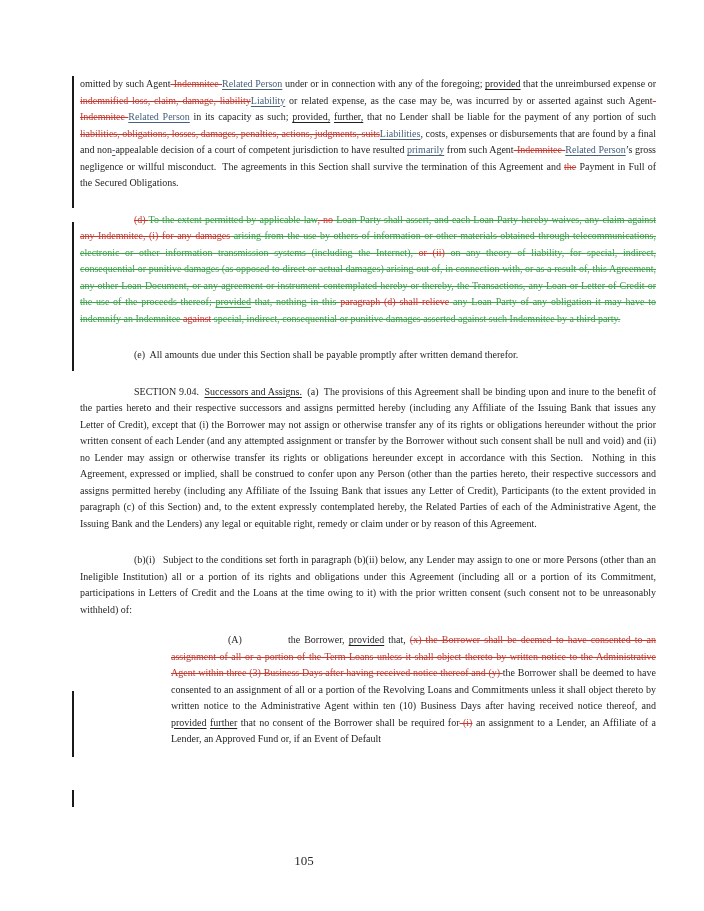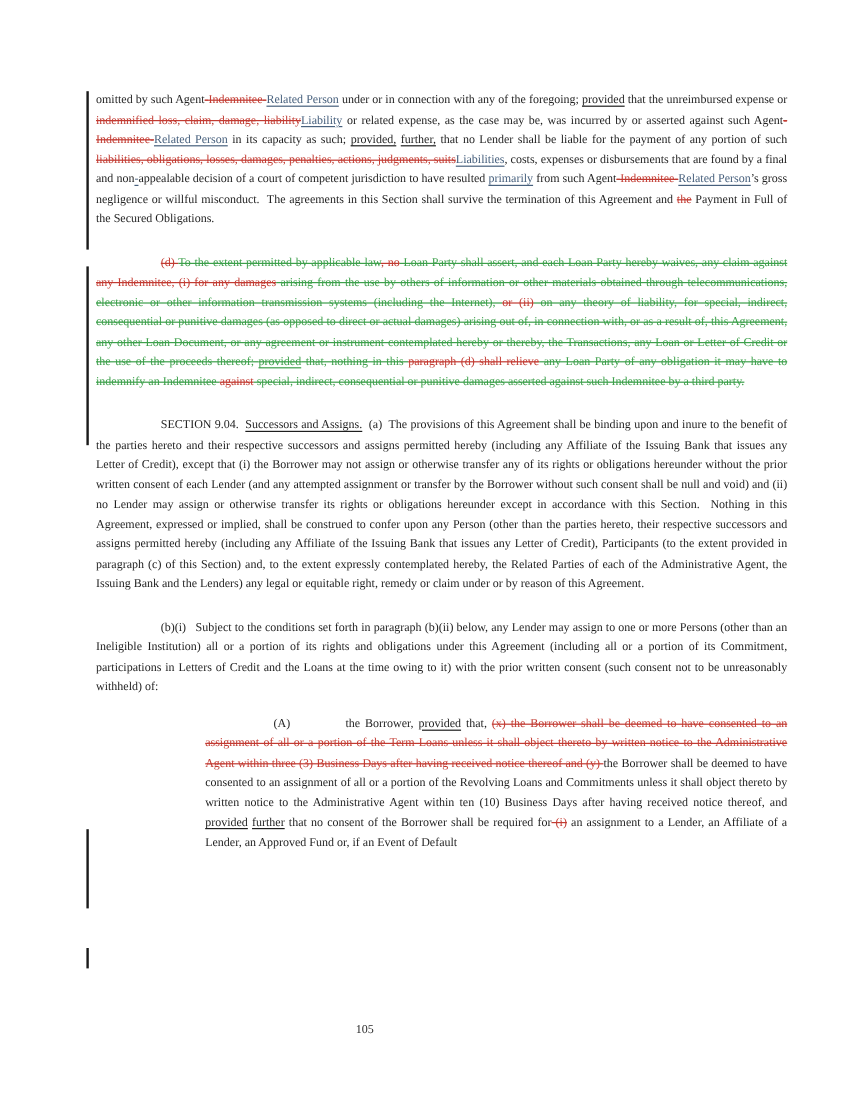--- a/index.html
+++ b/index.html
@@ -32,29 +32,30 @@
   .run-ins{color:var(--ins);text-decoration:underline;text-underline-offset:2px;}
   .run-delr{color:var(--red);text-decoration:line-through;}
   .run-delg{color:var(--green);text-decoration:line-through;}
   .run-delgu{color:var(--green);text-decoration:underline line-through;text-underline-offset:2px;}
   .run-tab{display:inline-block;width:46px;text-indent:0;}
   .change-bar{
     position:absolute;left:-8px;width:2px;background:var(--bar);
   }
   .page-number{
     position:absolute;left:0;width:608px;text-align:center;
-    font-size:10px;color:#2a2a2a;
+    font-size:13px;color:#2a2a2a;
   }
 </style>
 </head>
 <body>
 
 <div class="page-content">
     <p class="para p-cont"><span class="run-n">omitted by such Agent</span><span class="run-delr">-Indemnitee-</span><span class="run-ins">Related Person</span><span class="run-n"> under or in connection with any of the foregoing; </span><span class="run-u">provided</span><span class="run-n"> that the unreimbursed expense or </span><span class="run-delr">indemnified loss, claim, damage, liability</span><span class="run-ins">Liability</span><span class="run-n"> or related expense, as the case may be, was incurred by or asserted against such Agent</span><span class="run-delr">-Indemnitee-</span><span class="run-ins">Related Person</span><span class="run-n"> in its capacity as such; </span><span class="run-u">provided,</span><span class="run-n"> </span><span class="run-u">further,</span><span class="run-n"> that no Lender shall be liable for the payment of any portion of such </span><span class="run-delr">liabilities, obligations, losses, damages, penalties, actions, judgments, suits</span><span class="run-ins">Liabilities</span><span class="run-n">, costs, expenses or disbursements that are found by a final and non</span><span class="run-ins">-</span><span class="run-n">appealable decision of a court of competent jurisdiction to have resulted </span><span class="run-ins">primarily</span><span class="run-n"> from such Agent</span><span class="run-delr">-Indemnitee-</span><span class="run-ins">Related Person</span><span class="run-n">’s gross negligence or willful misconduct.&nbsp; The agreements in this Section shall survive the termination of this Agreement and </span><span class="run-delr">the</span><span class="run-n"> Payment in Full of the Secured Obligations.</span></p>
     <p class="para p-first"><span class="run-delr">(d) </span><span class="run-delg">To the extent permitted by applicable law</span><span class="run-delr">, no</span><span class="run-delg"> Loan Party shall assert, and each Loan Party hereby waives, any claim against </span><span class="run-delr">any Indemnitee, (i) for any damages</span><span class="run-delg"> arising from the use by others of information or other materials obtained through telecommunications, electronic or other information transmission systems (including the Internet), </span><span class="run-delr">or (ii)</span><span class="run-delg"> on any theory of liability, for special, indirect, consequential or punitive damages (as opposed to direct or actual damages) arising out of, in connection with, or as a result of, this Agreement, any other Loan Document, or any agreement or instrument contemplated hereby or thereby, the Transactions, any Loan or Letter of Credit or the use of the proceeds thereof; </span><span class="run-delgu">provided</span><span class="run-delg"> that, nothing in this </span><span class="run-delr">paragraph (d) shall relieve</span><span class="run-delg"> any Loan Party of any obligation it may have to indemnify an Indemnitee </span><span class="run-delr">against</span><span class="run-delg"> special, indirect, consequential or punitive damages asserted against such Indemnitee by a third party.</span></p>
+    <p class="para p-first"><span class="run-n">(e)&nbsp; All amounts due under this Section shall be payable promptly after written demand therefor.</span></p>
     <p class="para p-first"><span class="run-n">SECTION 9.04.&nbsp; </span><span class="run-u">Successors and Assigns.</span><span class="run-n">&nbsp; (a)&nbsp; The provisions of this Agreement shall be binding upon and inure to the benefit of the parties hereto and their respective successors and assigns permitted hereby (including any Affiliate of the Issuing Bank that issues any Letter of Credit), except that (i) the Borrower may not assign or otherwise transfer any of its rights or obligations hereunder without the prior written consent of each Lender (and any attempted assignment or transfer by the Borrower without such consent shall be null and void) and (ii) no Lender may assign or otherwise transfer its rights or obligations hereunder except in accordance with this Section.&nbsp; Nothing in this Agreement, expressed or implied, shall be construed to confer upon any Person (other than the parties hereto, their respective successors and assigns permitted hereby (including any Affiliate of the Issuing Bank that issues any Letter of Credit), Participants (to the extent provided in paragraph (c) of this Section) and, to the extent expressly contemplated hereby, the Related Parties of each of the Administrative Agent, the Issuing Bank and the Lenders) any legal or equitable right, remedy or claim under or by reason of this Agreement.</span></p>
     <p class="para p-first"><span class="run-n">(b)(i)&nbsp;&nbsp; Subject to the conditions set forth in paragraph (b)(ii) below, any Lender may assign to one or more Persons (other than an Ineligible Institution) all or a portion of its rights and obligations under this Agreement (including all or a portion of its Commitment, participations in Letters of Credit and the Loans at the time owing to it) with the prior written consent (such consent not to be unreasonably withheld) of:</span></p>
     <p class="para p-clause"><span class="run-n">(A)</span><span class="run-tab"></span><span class="run-n">the Borrower, </span><span class="run-u">provided</span><span class="run-n"> that, </span><span class="run-delr">(x) the Borrower shall be deemed to have consented to an assignment of all or a portion of the Term Loans unless it shall object thereto by written notice to the Administrative Agent within three (3) Business Days after having received notice thereof and (y) </span><span class="run-n">the Borrower shall be deemed to have consented to an assignment of all or a portion of the Revolving Loans and Commitments unless it shall object thereto by written notice to the Administrative Agent within ten (10) Business Days after having received notice thereof, and </span><span class="run-u">provided</span><span class="run-n"> </span><span class="run-u">further</span><span class="run-n"> that no consent of the Borrower shall be required for</span><span class="run-delr">&nbsp;(i)</span><span class="run-n"> an assignment to a Lender, an Affiliate of a Lender, an Approved Fund or, if an Event of Default</span></p>
     <div class="change-bar" style="top: 0px; height: 132px;"></div>
     <div class="change-bar" style="top: 146px; height: 148.5px;"></div>
     <div class="change-bar" style="top: 615px; height: 66px;"></div>
     <div class="change-bar" style="top: 714px; height: 16.5px;"></div>
   </div>
 
 <div class="page-number" style="top: 853px;">105</div>

